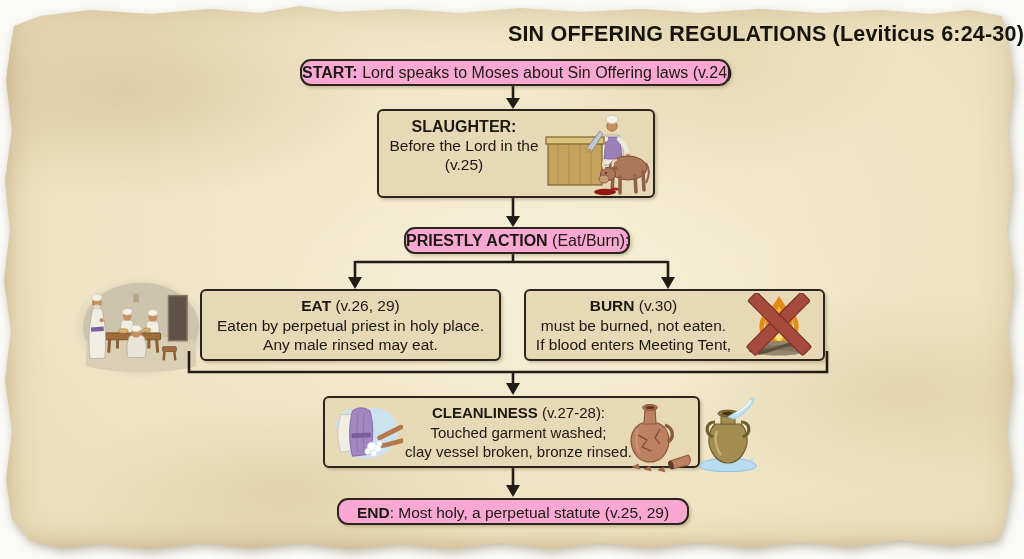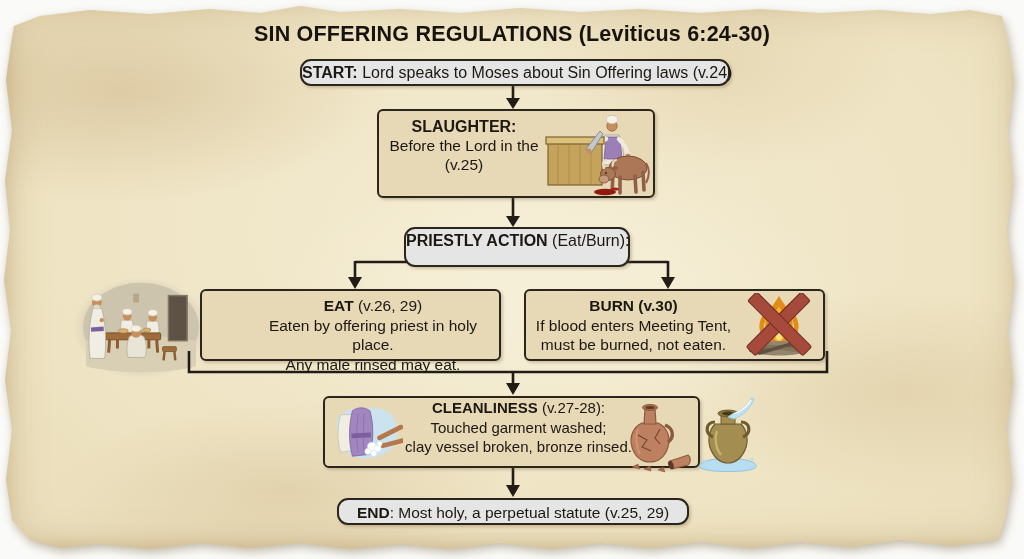--- a/index.html
+++ b/index.html
@@ -10,40 +10,40 @@
     background:
       radial-gradient(26% 20% at 12% 16%, rgba(176,141,87,.28), transparent 100%),
       radial-gradient(22% 18% at 88% 70%, rgba(189,158,105,.22), transparent 100%),
       radial-gradient(22% 16% at 28% 88%, rgba(176,141,87,.20), transparent 100%),
       radial-gradient(18% 20% at 70% 12%, rgba(198,170,118,.22), transparent 100%),
       radial-gradient(30% 26% at 55% 55%, rgba(255,252,238,.35), transparent 100%),
       radial-gradient(120% 140% at 50% 42%, #f4ecd2 0%, #eee3c2 40%, #e7d9b6 65%, #dcc99e 86%, #c9ad78 100%);
     box-shadow: inset 0 -10px 22px rgba(150,110,55,.35), inset 0 0 46px rgba(150,115,60,.38);
     clip-path: polygon(14px 26px,40px 16px,90px 10px,150px 14px,210px 9px,260px 13px,300px 6px,340px 12px,400px 9px,460px 13px,520px 8px,580px 12px,640px 9px,700px 13px,760px 9px,820px 13px,880px 10px,930px 14px,970px 10px,1002px 16px,1008px 40px,1014px 80px,1008px 130px,1013px 180px,1007px 230px,1014px 280px,1008px 330px,1013px 380px,1007px 430px,1012px 480px,1005px 520px,998px 540px,950px 546px,900px 540px,850px 547px,800px 542px,750px 548px,700px 542px,650px 548px,600px 543px,550px 549px,500px 543px,450px 549px,400px 544px,350px 549px,300px 543px,250px 548px,200px 543px,150px 549px,100px 544px,60px 548px,30px 540px,12px 520px,6px 480px,12px 430px,5px 380px,11px 330px,4px 280px,10px 230px,5px 180px,12px 130px,6px 80px,10px 50px);
   }
-  .title{position:absolute;top:22px;left:0;width:1024px;text-align:center;
+  .title{position:absolute;top:22px;left:0;width:1024px;text-align:right;
     font-weight:bold;font-size:21.5px;color:#17130e;letter-spacing:.2px;z-index:3;}
   .connectors{position:absolute;left:0;top:0;z-index:2;}
   .node{position:absolute;border:2px solid #2b261d;background:#e7d8b6;color:#1c1812;
     text-align:center;box-sizing:border-box;z-index:3;box-shadow:2px 2px 3px rgba(110,85,45,.28);}
-  .pill{border-radius:11px;background:#e5e5e5;font-size:16px;line-height:23px;white-space:nowrap;}
+  .pill{border-radius:11px;background:#f9a8d4;font-size:16px;line-height:23px;white-space:nowrap;}
   .big{border-radius:6px;}
   .hdr{font-weight:bold;}
   #start{left:300px;top:59px;width:430px;height:27px;}
-  #priestly{left:404px;top:227px;width:226px;height:40px;}
+  #priestly{left:404px;top:227px;width:226px;height:27px;}
   #end{left:337px;top:498px;width:352px;height:27px;line-height:25px;font-size:15.5px;}
   #slaughter{left:377px;top:109px;width:278px;height:89px;font-size:15.5px;line-height:19px;padding-top:6px;}
   #slaughter .txt{margin-right:104px;}
   #slaughter .hdr{font-size:16px;}
   #slaughter .illus{position:absolute;right:2px;top:2px;}
-  #eat{left:200px;top:289px;width:301px;height:72px;font-size:15.5px;line-height:19.5px;padding-top:5px;padding-left:45px;}
+  #eat{left:200px;top:289px;width:301px;height:72px;font-size:15.5px;line-height:19.5px;padding-top:5px;}
   #burn{left:524px;top:289px;width:301px;height:72px;font-size:15.5px;line-height:19.5px;padding-top:5px;}
   #burn .txt{margin-right:82px;}
   #burn .illus{position:absolute;right:4px;top:2px;}
-  #cleanliness{left:323px;top:396px;width:377px;height:72px;font-size:15px;line-height:19.5px;}
+  #cleanliness{left:323px;top:396px;width:377px;height:72px;font-size:15px;line-height:19.5px;padding-top:5px;}
   #cleanliness .txt{margin-left:80px;margin-right:66px;}
   #cleanliness .illus-left{position:absolute;left:4px;top:4px;}
   #vessels{position:absolute;left:620px;top:397px;z-index:4;}
   #vignette{position:absolute;left:72px;top:276px;z-index:1;}
 </style>
 </head>
 <body>
 
 <div class="canvas">
 
@@ -150,31 +150,31 @@
     <rect x="19" y="52" width="13" height="4.5" fill="#7d5fa0" transform="rotate(-4 25 54)"></rect>
     <circle cx="25" cy="27" r="5" fill="#c78e5e"></circle>
     <ellipse cx="25" cy="31.5" rx="3.4" ry="2.4" fill="#ddd7c9"></ellipse>
     <ellipse cx="25" cy="22" rx="5.2" ry="3.6" fill="#f5f1e6" stroke="#cfc8b6" stroke-width="0.7"></ellipse>
   </svg>
 
   <div class="node big" id="eat">
     <div class="hdr">
       <b>EAT</b><span style="font-weight:normal"> (v.26, 29)</span>
     </div>
-    <div>Eaten by offering priest in holy place.</div>
+    <div>Eaten by perpetual priest in holy place.</div>
     <div>Any male rinsed may eat.</div>
   </div>
 
   <div class="node big" id="burn">
     <div class="txt">
       <div class="hdr">
-        <b>BURN</b><span style="font-weight:bold"> (v.30)</span>
+        <b>BURN</b><span style="font-weight:normal"> (v.30)</span>
       </div>
+      <div>must be burned, not eaten.</div>
       <div>If blood enters Meeting Tent,</div>
-      <div>must be burned, not eaten.</div>
     </div>
     <svg class="illus" width="80" height="66" viewBox="0 0 80 68">
       <path d="M40,3 C34,14 25,20 26,34 C27,46 32,53 40,53 C48,53 53,46 54,34 C55,20 46,14 40,3 Z" fill="#e28b17"></path>
       <path d="M24,22 C18,30 18,42 27,49 C23,41 24,31 27,26 Z" fill="#e28b17"></path>
       <path d="M56,22 C62,30 62,42 53,49 C57,41 56,31 53,26 Z" fill="#e28b17"></path>
       <path d="M40,14 C35,22 31,27 32,37 C33,45 36,50 40,50 C44,50 47,45 48,37 C49,27 45,22 40,14 Z" fill="#f5b930"></path>
       <path d="M40,28 C37,33 35,37 36,42 C37,47 38,49 40,49 C42,49 43,47 44,42 C45,37 43,33 40,28 Z" fill="#fbe07e"></path>
       <ellipse cx="40" cy="57" rx="31" ry="7.5" fill="#94866e"></ellipse>
       <path d="M11,59 L69,53" stroke="#6f5f4a" stroke-width="4" stroke-linecap="round"></path>
       <path d="M13,53 L67,60" stroke="#83725a" stroke-width="4" stroke-linecap="round"></path>

